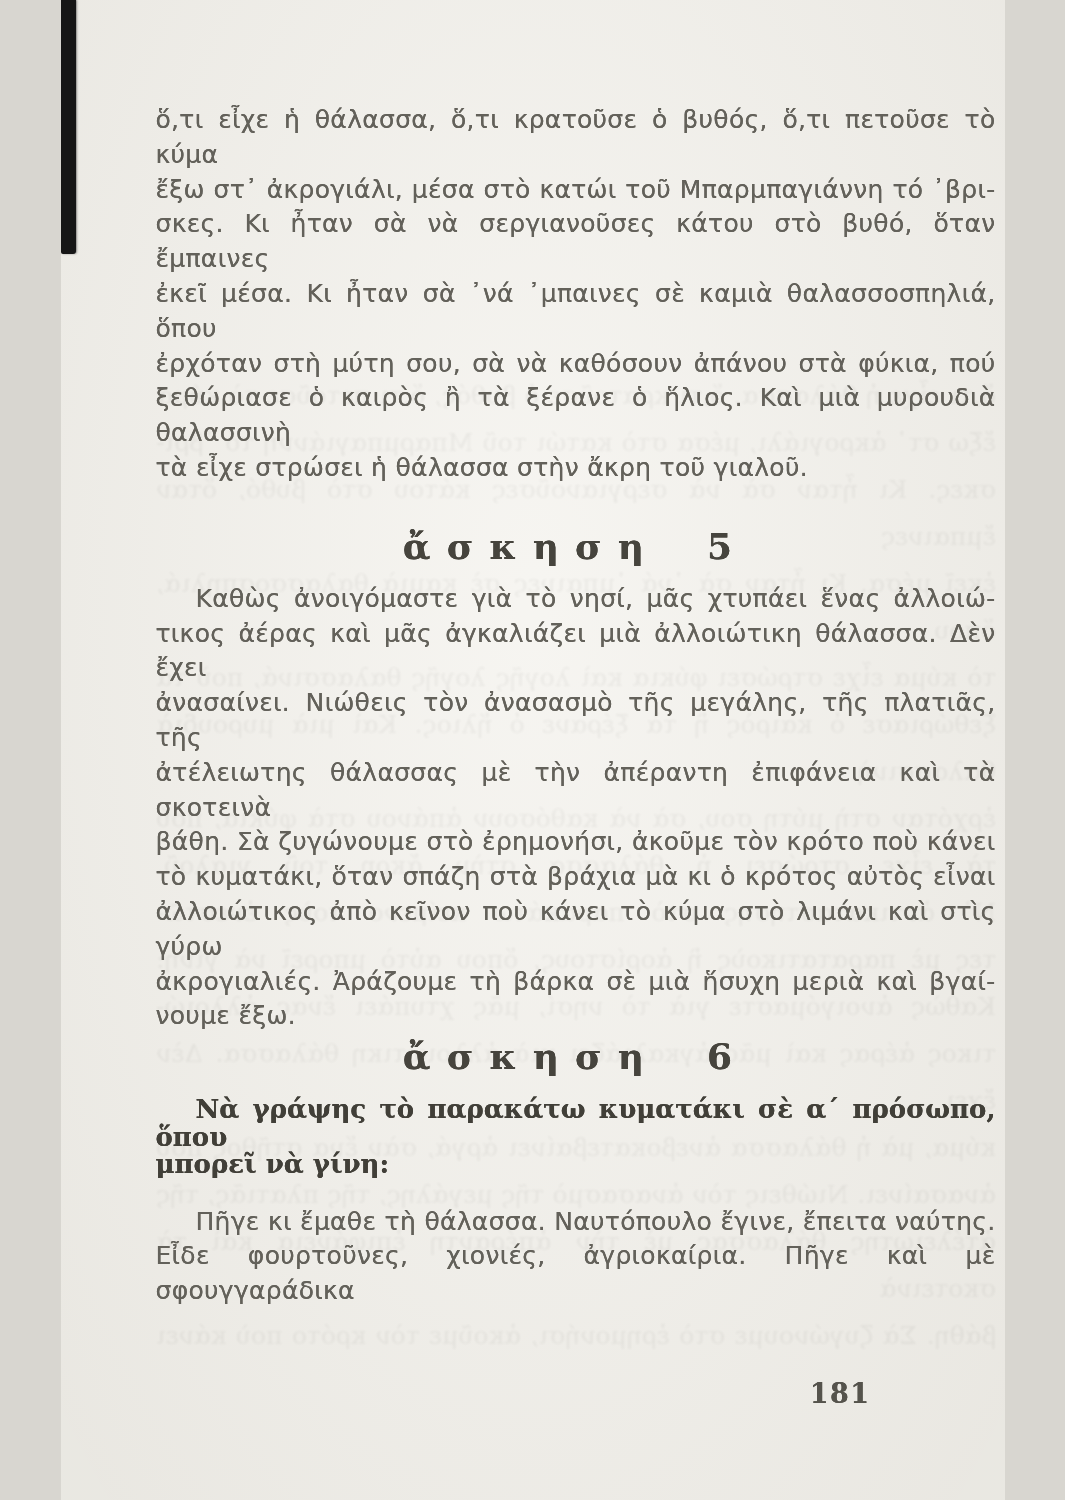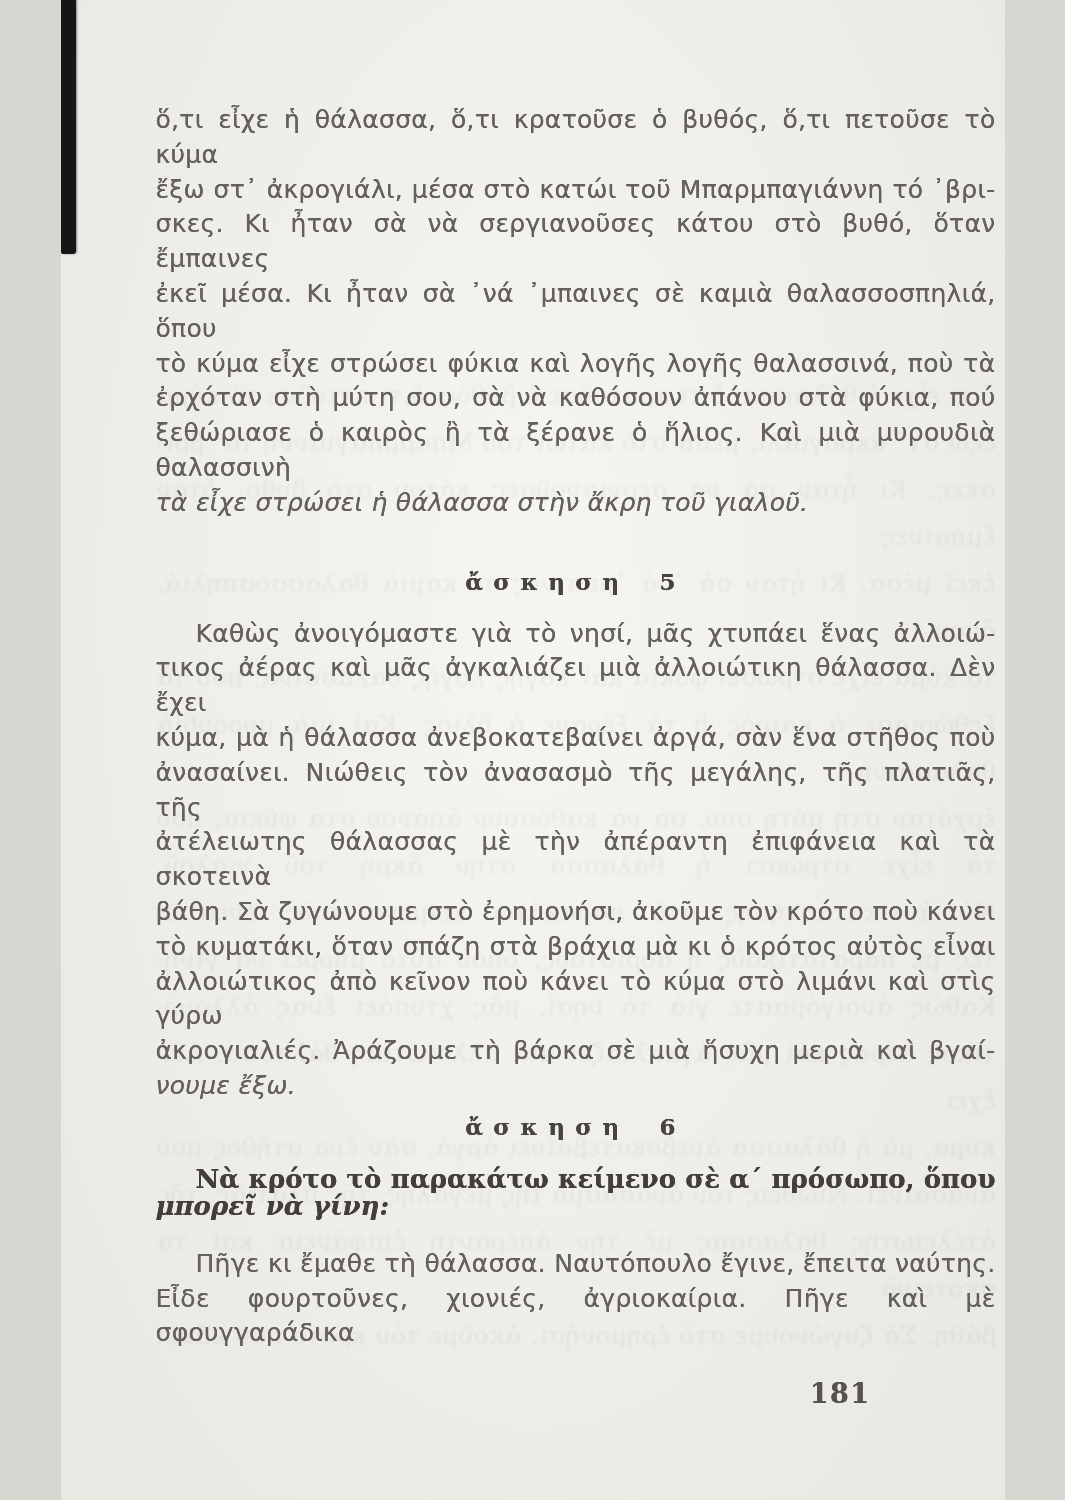--- a/index.html
+++ b/index.html
@@ -21,26 +21,26 @@
   .text-column{
     position:absolute;left:95px;top:0;width:840px;
   }
   .block{color:#63615a;}
   .block .line{
     font-size:25px;line-height:34.8px;letter-spacing:.3px;
     text-align:justify;text-align-last:justify;
     text-shadow:0 0 .6px currentColor;
     white-space:normal;
   }
-  .block .line.last{text-align-last:left;font-style:italic;}
+  .block .line.last{text-align-last:left;}
   .block .line.indent{text-indent:40px;}
   .heading{
     text-align:center;
     font-family:"DejaVu Serif", serif;font-weight:bold;
-    font-size:23px;line-height:31px;color:#46443d;
+    font-size:36px;line-height:31px;color:#46443d;
     letter-spacing:.45em;word-spacing:.5em;
     text-shadow:0 0 .5px currentColor;
   }
   .instruction{font-family:"DejaVu Serif", serif;font-weight:bold;color:#413f38;}
   .instruction .line{
     font-family:"DejaVu Serif", serif;
     font-size:26px;line-height:27.5px;letter-spacing:0;
     text-shadow:0 0 .5px currentColor;
   }
   
@@ -90,41 +90,39 @@
       <div class="gline" data-name="bleed-through-line">ἀτέλειωτης θάλασσας μὲ τὴν ἀπέραντη ἐπιφάνεια καὶ τὰ σκοτεινὰ</div>
       <div class="gline" data-name="bleed-through-line">βάθη. Σὰ ζυγώνουμε στὸ ἐρημονήσι, ἀκοῦμε τὸν κρότο ποὺ κάνει</div>
     </div>
   <div class="scan-bar" data-name="scan-artifact-bar"></div>
   <div class="text-column" data-name="text-column">
       <div class="block body" data-name="continuation-paragraph">
         <div class="line" data-name="text-line">ὅ,τι εἶχε ἡ θάλασσα, ὅ,τι κρατοῦσε ὁ βυθός, ὅ,τι πετοῦσε τὸ κύμα</div>
         <div class="line" data-name="text-line">ἔξω στ᾽ ἀκρογιάλι, μέσα στὸ κατώι τοῦ Μπαρμπαγιάννη τό ᾽βρι-</div>
         <div class="line" data-name="text-line">σκες. Κι ἦταν σὰ νὰ σεργιανοῦσες κάτου στὸ βυθό, ὅταν ἔμπαινες</div>
         <div class="line" data-name="text-line">ἐκεῖ μέσα. Κι ἦταν σὰ ᾽νά ᾽μπαινες σὲ καμιὰ θαλασσοσπηλιά, ὅπου</div>
-        <div class="line" data-name="text-line">τὸ κύμα εἶχε στρώσει φύκια καὶ λογῆς λογῆς θαλασσινά, ποὺ τὰ</div>
         <div class="line" data-name="text-line">ἐρχόταν στὴ μύτη σου, σὰ νὰ καθόσουν ἀπάνου στὰ φύκια, πού</div>
         <div class="line" data-name="text-line">ξεθώριασε ὁ καιρὸς ἢ τὰ ξέρανε ὁ ἥλιος. Καὶ μιὰ μυρουδιὰ θαλασσινὴ</div>
         <div class="line last" data-name="text-line">τὰ εἶχε στρώσει ἡ θάλασσα στὴν ἄκρη τοῦ γιαλοῦ.</div>
       </div>
       <div class="block heading" data-name="exercise-5-heading">ἄσκηση 5</div>
       <div class="block body" data-name="exercise-5-text">
         <div class="line indent" data-name="text-line">Καθὼς ἀνοιγόμαστε γιὰ τὸ νησί, μᾶς χτυπάει ἕνας ἀλλοιώ-</div>
         <div class="line" data-name="text-line">τικος ἀέρας καὶ μᾶς ἀγκαλιάζει μιὰ ἀλλοιώτικη θάλασσα. Δὲν ἔχει</div>
-        <div class="line" data-name="text-line">κύμα, μὰ ἡ θάλασσα ἀνεβοκατεβαίνει ἀργά, σὰν ἕνα στῆθος ποὺ</div>
         <div class="line" data-name="text-line">ἀνασαίνει. Νιώθεις τὸν ἀνασασμὸ τῆς μεγάλης, τῆς πλατιᾶς, τῆς</div>
         <div class="line" data-name="text-line">ἀτέλειωτης θάλασσας μὲ τὴν ἀπέραντη ἐπιφάνεια καὶ τὰ σκοτεινὰ</div>
         <div class="line" data-name="text-line">βάθη. Σὰ ζυγώνουμε στὸ ἐρημονήσι, ἀκοῦμε τὸν κρότο ποὺ κάνει</div>
         <div class="line" data-name="text-line">τὸ κυματάκι, ὅταν σπάζη στὰ βράχια μὰ κι ὁ κρότος αὐτὸς εἶναι</div>
         <div class="line" data-name="text-line">ἀλλοιώτικος ἀπὸ κεῖνον ποὺ κάνει τὸ κύμα στὸ λιμάνι καὶ στὶς γύρω</div>
         <div class="line" data-name="text-line">ἀκρογιαλιές. Ἀράζουμε τὴ βάρκα σὲ μιὰ ἥσυχη μεριὰ καὶ βγαί-</div>
         <div class="line last" data-name="text-line">νουμε ἔξω.</div>
       </div>
       <div class="block heading" data-name="exercise-6-heading">ἄσκηση 6</div>
       <div class="block instruction" data-name="exercise-6-instruction">
-        <div class="line indent" data-name="text-line">Νὰ κρότο τὸ παρακάτω κείμενο σὲ α΄ πρόσωπο, ὅπου</div>
+        <div class="line indent" data-name="text-line">Νὰ γράψης τὸ παρακάτω κυματάκι σὲ α΄ πρόσωπο, ὅπου</div>
         <div class="line last" data-name="text-line">μπορεῖ νὰ γίνη:</div>
       </div>
       <div class="block body" data-name="exercise-6-text">
         <div class="line indent" data-name="text-line">Πῆγε κι ἔμαθε τὴ θάλασσα. Ναυτόπουλο ἔγινε, ἔπειτα ναύτης.</div>
         <div class="line" data-name="text-line">Εἶδε φουρτοῦνες, χιονιές, ἀγριοκαίρια. Πῆγε καὶ μὲ σφουγγαράδικα</div>
       </div>
     </div>
   <div class="page-number" data-name="page-number">181</div>
 </div>
 

